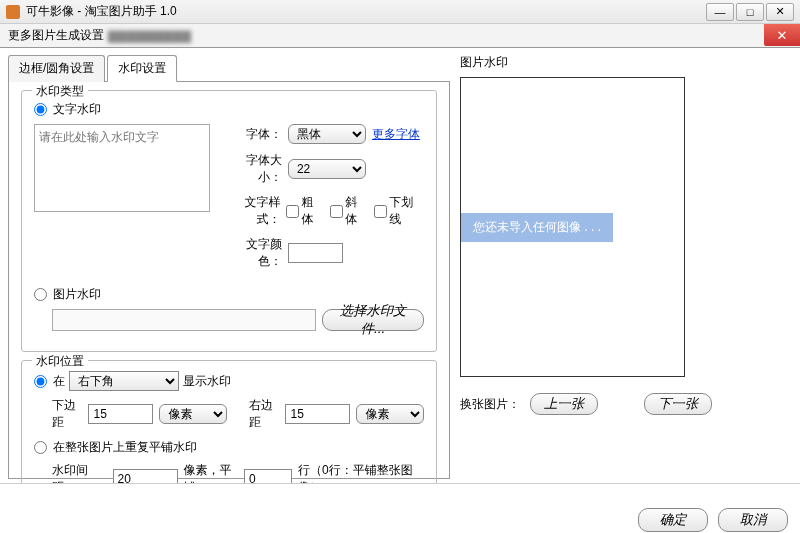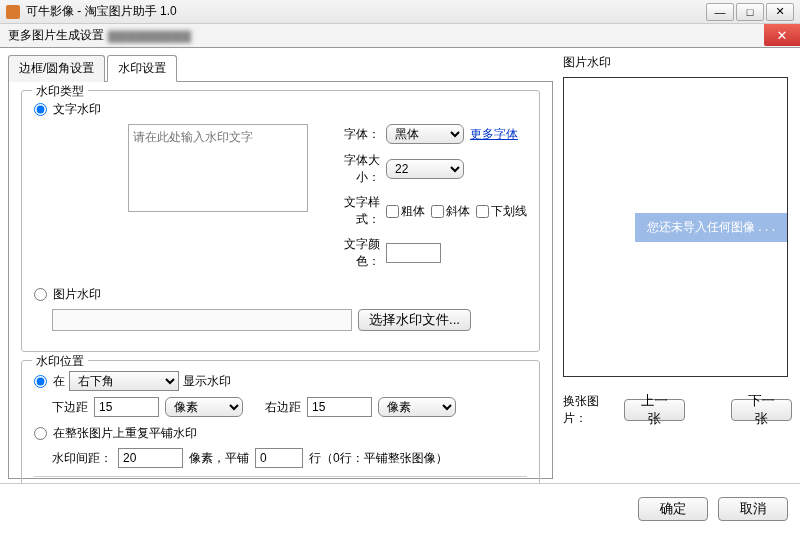--- a/index.html
+++ b/index.html
@@ -7,48 +7,48 @@
 .window { width: 800px; height: 533px; background: #fff; position: relative; overflow: hidden; }
 .titlebar { height: 24px; background: linear-gradient(#f5f5f5,#e8e8e8); border-bottom: 1px solid #ccc; display: flex; align-items: center; padding: 0 6px; }
 .titlebar .icon { width: 14px; height: 14px; background: #d97a2e; border-radius: 2px; margin-right: 6px; }
 .titlebar .title { flex: 1; }
 .winbtns { display: flex; gap: 2px; margin-left: auto; }
 .winbtn { width: 28px; height: 18px; border: 1px solid #aaa; background: linear-gradient(#fefefe,#e3e3e3); display: flex; align-items: center; justify-content: center; font-size: 11px; border-radius: 2px; }
 .subheader { height: 24px; background: #f3f3f3; border-bottom: 1px solid #999; display: flex; align-items: center; padding: 0 8px; position: relative; }
 .subheader .blur { filter: blur(2px); color: #888; margin-left: 4px; }
 .closebtn { position: absolute; right: 0; top: 0; width: 36px; height: 22px; background: linear-gradient(#e65,#c33); color: #fff; display: flex; align-items: center; justify-content: center; font-size: 13px; border-radius: 0 0 0 2px; }
 .content { display: flex; padding: 6px 8px 8px 8px; gap: 10px; height: calc(100% - 48px - 50px); }
-.leftpane { width: 545px; }
+.leftpane { width: 442px; }
 .rightpane { flex: 1; }
 .tabs { display: flex; border-bottom: 1px solid #999; }
 .tab { padding: 4px 10px; border: 1px solid #999; border-bottom: none; background: #f4f4f4; margin-right: 2px; position: relative; top: 1px; border-radius: 3px 3px 0 0; }
 .tab.active { background: #fff; border-bottom: 1px solid #fff; }
 .tabbody { border: 1px solid #999; border-top: none; padding: 8px 12px; height: calc(100% - 24px); }
 .groupbox { border: 1px solid #bbb; border-radius: 3px; padding: 10px 12px 12px 12px; margin-bottom: 8px; position: relative; }
 .groupbox .gtitle { position: absolute; top: -8px; left: 10px; background: #fff; padding: 0 4px; }
 .radiorow { display: flex; align-items: center; gap: 4px; margin-bottom: 6px; }
 input[type=radio] { margin-right: 2px; }
 .textarea { width: 180px; height: 88px; border: 1px solid #aaa; padding: 4px; resize: none; vertical-align: top; color: #999; font-size: 12px; font-family: inherit; }
 .row { display: flex; align-items: center; gap: 6px; margin-bottom: 8px; }
 .lbl { width: 58px; text-align: right; }
 select, input[type=text] { border: 1px solid #888; height: 20px; padding: 1px 4px; font-size: 12px; font-family: inherit; }
 select { background: linear-gradient(#fefefe,#e8e8e8); }
 .sel-w { width: 78px; border-radius: 6px; }
 .link { color: #0033cc; text-decoration: underline; cursor: pointer; }
 .cbx { display: flex; align-items: center; gap: 2px; }
 .colorswatch { width: 55px; height: 20px; border: 1px solid #888; background: #fff; display: inline-block; }
-.btn { border: 1px solid #888; background: linear-gradient(#fcfcfc,#e6e6e6); padding: 2px 10px; height: 22px; border-radius: 4px; display: inline-flex; align-items: center; justify-content: center; }
+.btn { border: 1px solid #888; background: linear-gradient(#fcfcfc,#e6e6e6); padding: 2px 10px; height: 22px; border-radius: 10px; display: inline-flex; align-items: center; justify-content: center; font-style: italic; }
 .slider { -webkit-appearance: none; appearance: none; width: 150px; height: 2px; background: #999; position: relative; }
 .slider::-webkit-slider-thumb { -webkit-appearance: none; width: 10px; height: 18px; background: linear-gradient(#fafafa,#ccc); border: 1px solid #888; border-radius: 2px; }
 .slider::-moz-range-thumb { width: 10px; height: 18px; background: linear-gradient(#fafafa,#ccc); border: 1px solid #888; border-radius: 2px; }
 .preview-title { margin-bottom: 6px; }
-.preview-box { width: 225px; height: 300px; border: 1px solid #333; background: #fff; display: flex; align-items: center; justify-content: flex-end; }
+.preview-box { width: 225px; height: 300px; border: 1px solid #333; background: #fff; display: flex; align-items: center; justify-content: flex-start; }
 .preview-msg { background: #9cbbe6; color: #fff; padding: 6px 12px; font-size: 12px; }
 .switchrow { display: flex; align-items: center; gap: 10px; margin-top: 16px; }
-.footer { position: absolute; bottom: 0; left: 0; right: 0; border-top: 1px solid #ccc; padding: 1px 12px; display: flex; justify-content: flex-end; gap: 10px; background: #fff; height: 50px; align-items: center; }
+.footer { position: absolute; bottom: 0; left: 0; right: 0; border-top: 1px solid #ccc; padding: 1px 12px; display: flex; justify-content: flex-end; gap: 10px; background: #fff; height: 50px; align-items: flex-end; }
 .footer .btn { width: 70px; height: 24px; }
 .numfield { width: 65px; }
 .smallfield { width: 48px; }
 .stub { width: 300px; height: 22px; border: 1px solid #aaa; background: #fafafa; }
 hr.sep { border: none; border-top: 1px solid #ccc; margin: 6px 0; }
 </style>
 </head>
 <body>
 <div class="window">
 

